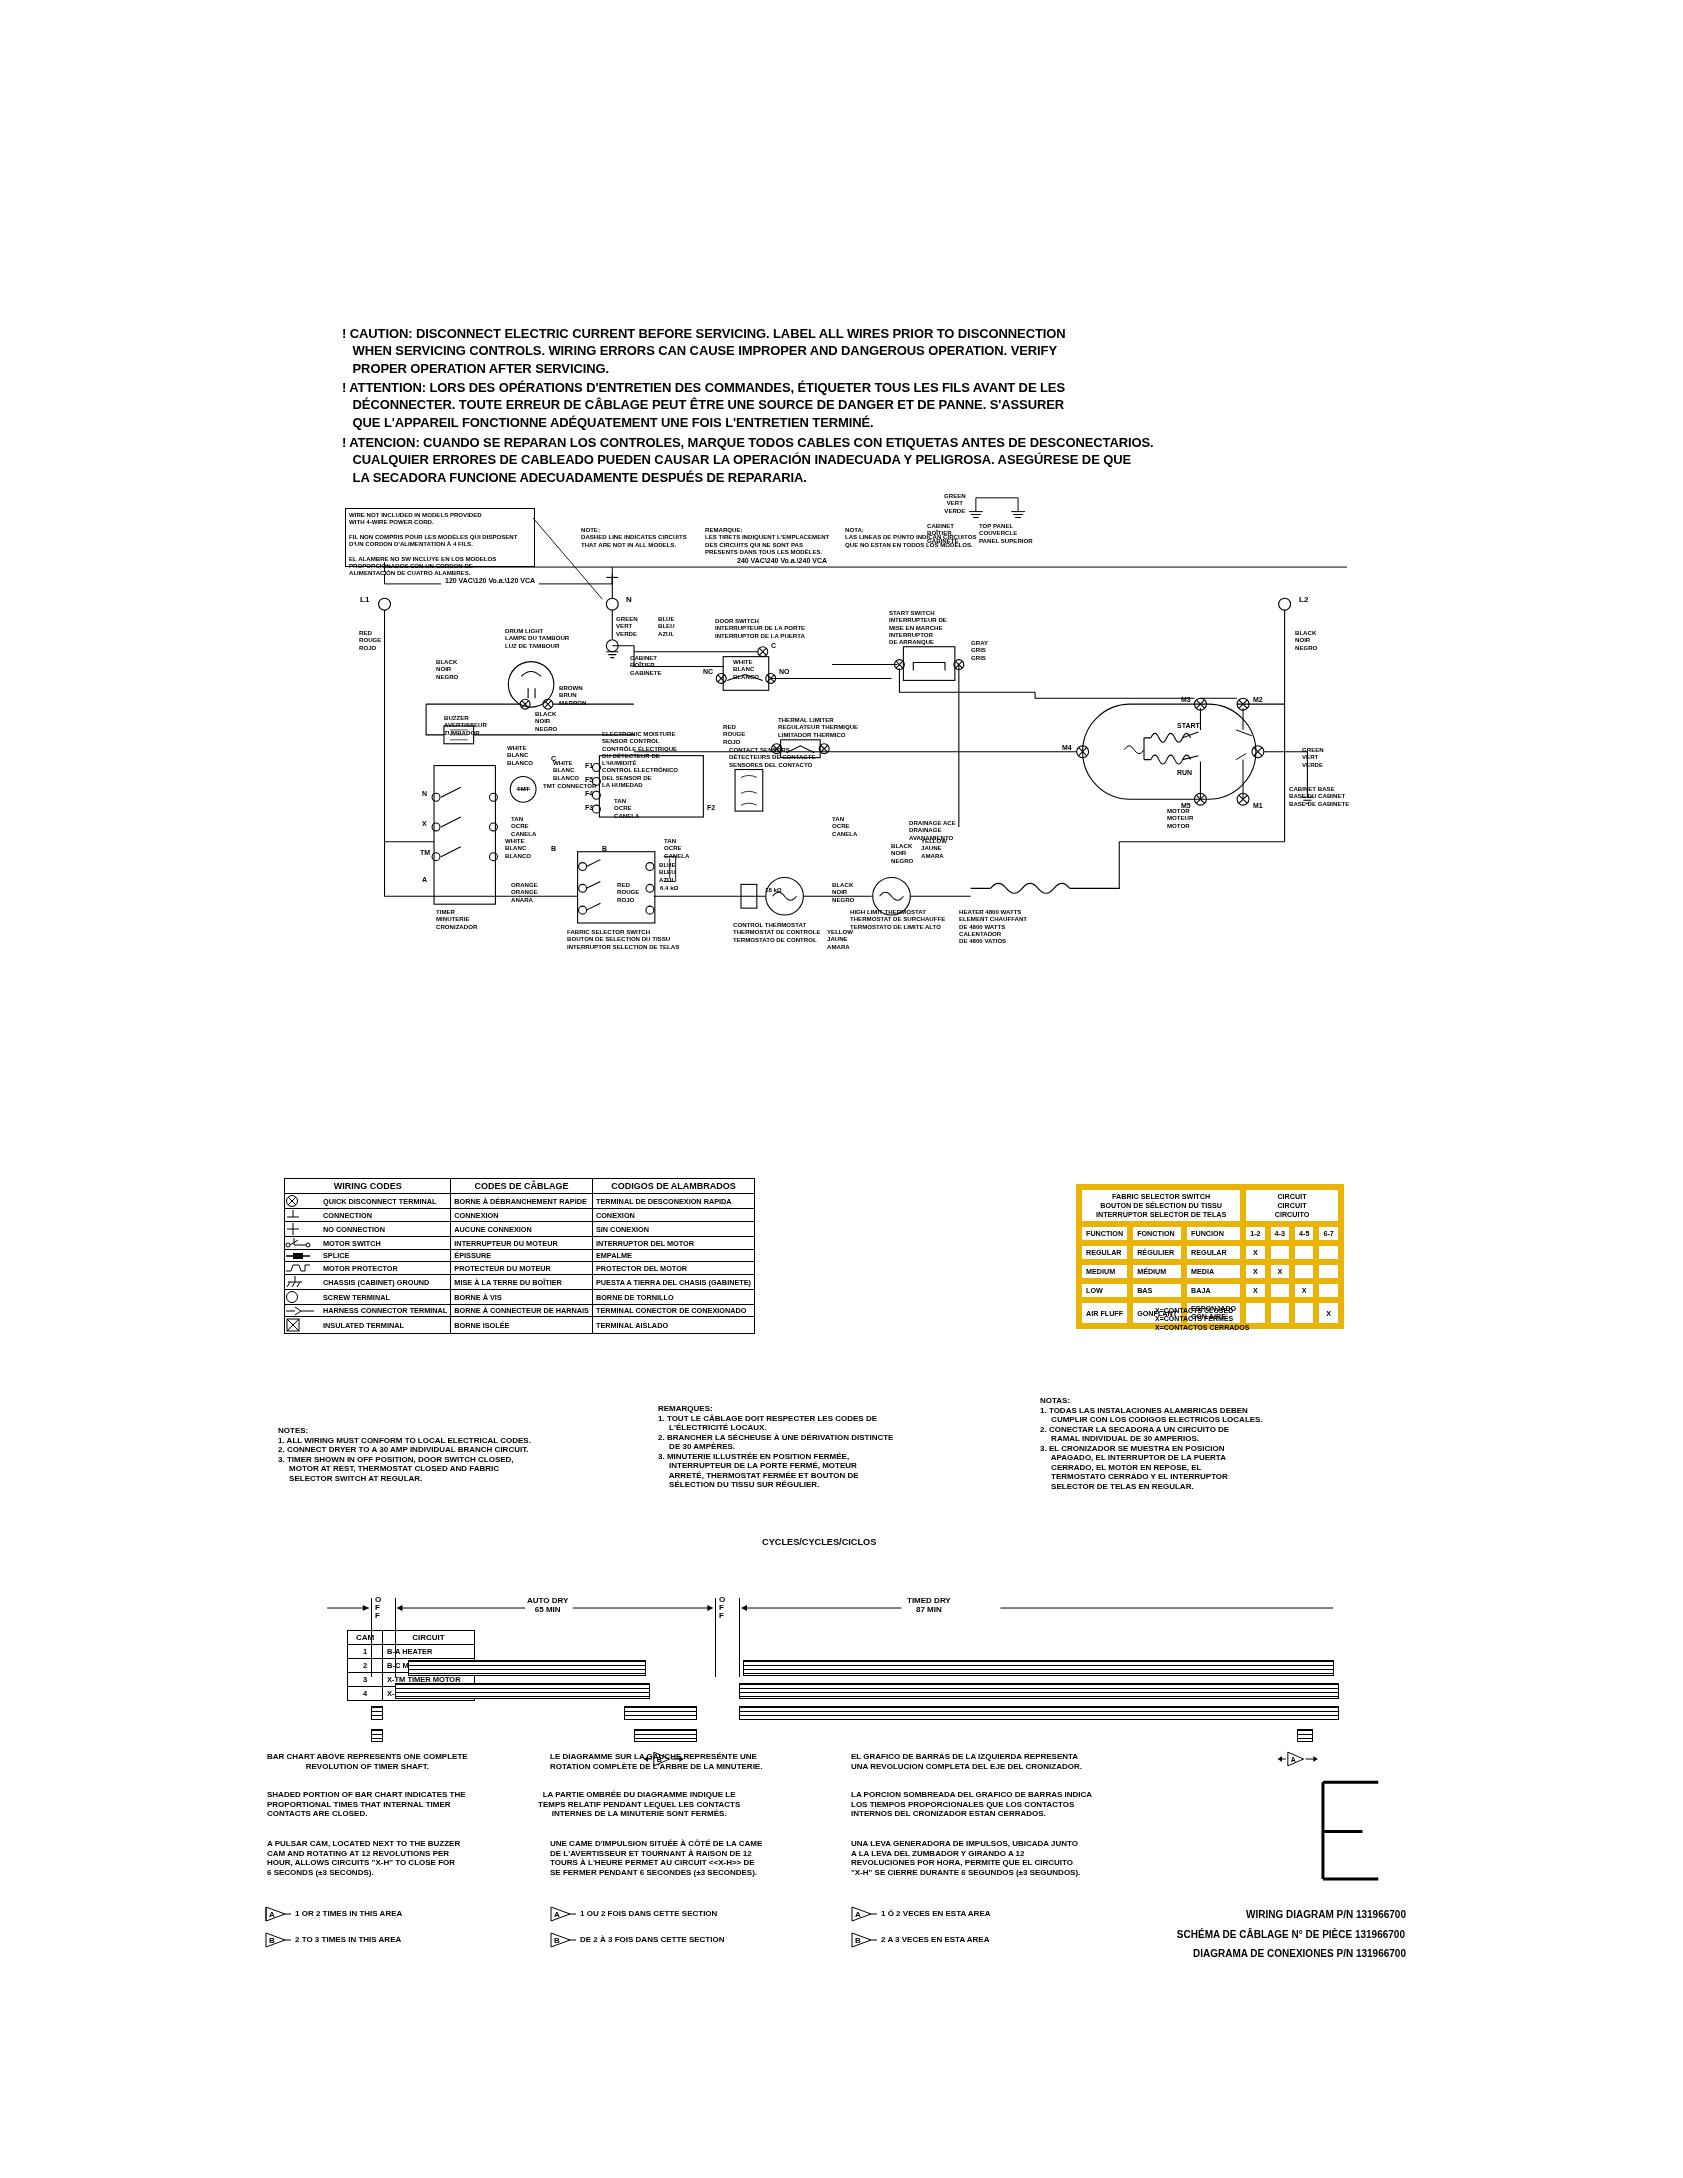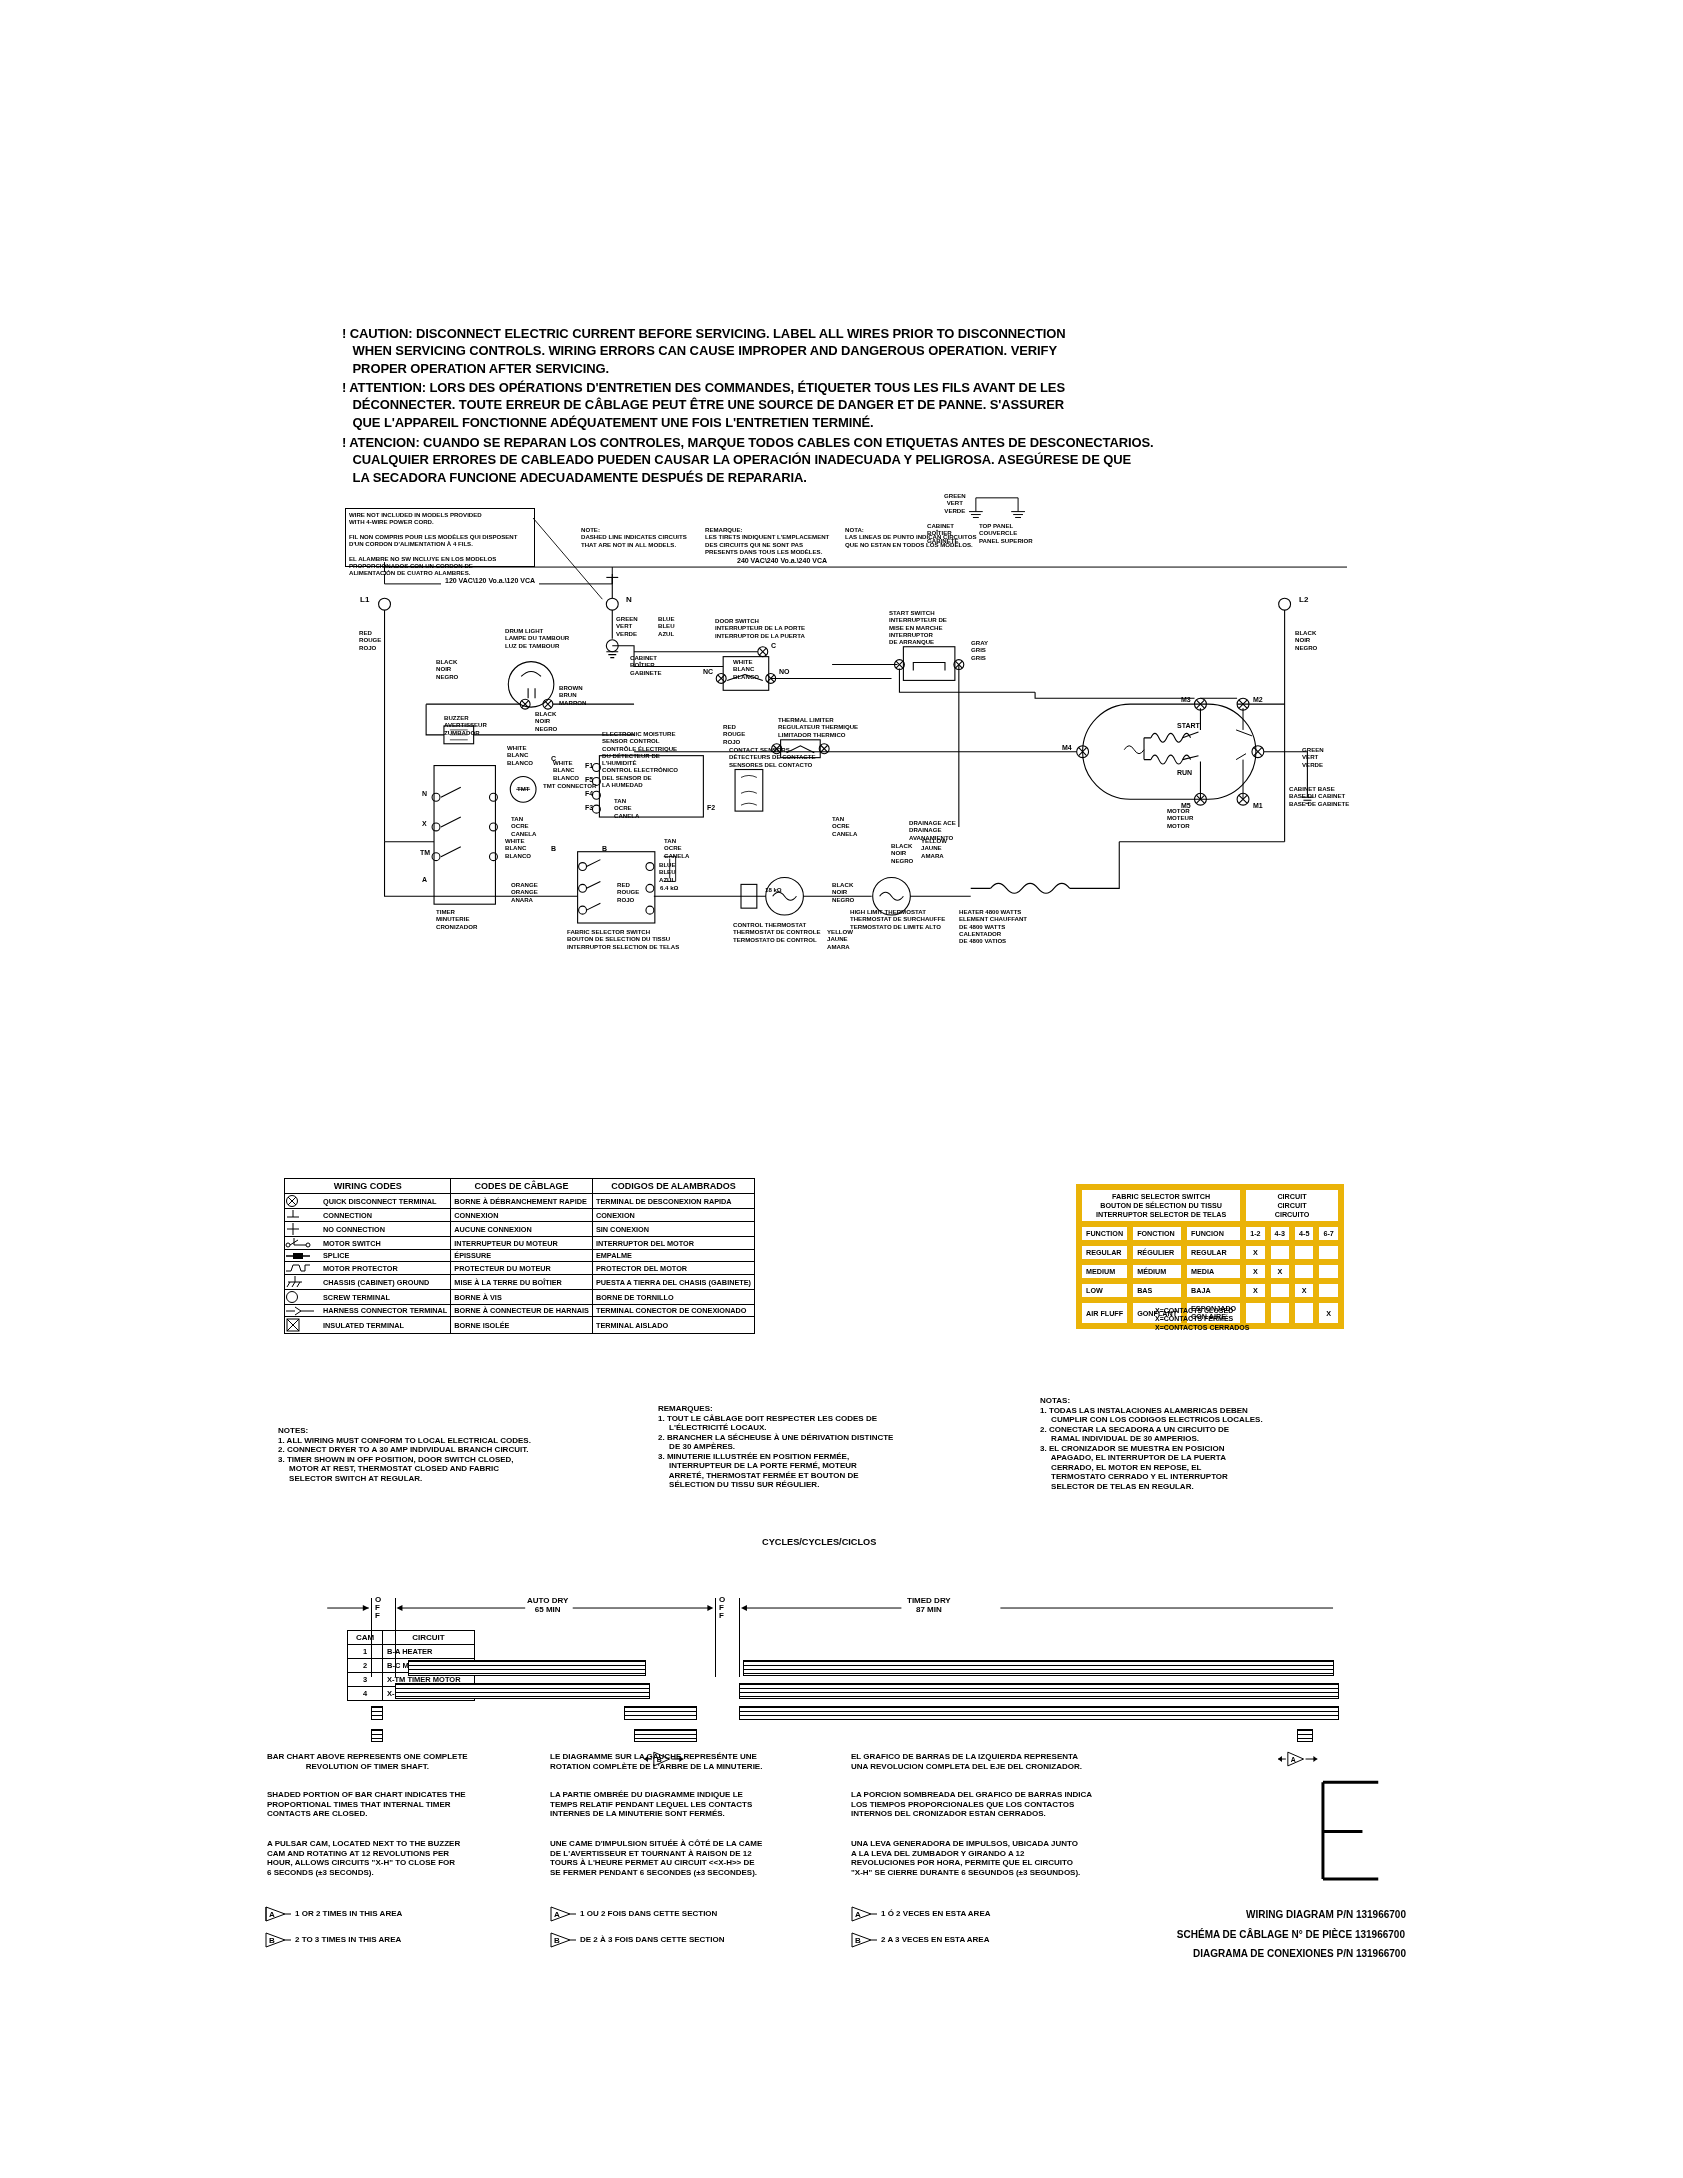--- a/index.html
+++ b/index.html
@@ -704,21 +704,21 @@
   <div class="tiny8" style="position:absolute;left:267px;top:1790px;">SHADED PORTION OF BAR CHART INDICATES THE
 PROPORTIONAL TIMES THAT INTERNAL TIMER
 CONTACTS ARE CLOSED.</div>
   <div class="tiny8" style="position:absolute;left:267px;top:1839px;">A PULSAR CAM, LOCATED NEXT TO THE BUZZER
 CAM AND ROTATING AT 12 REVOLUTIONS PER
 HOUR, ALLOWS CIRCUITS "X-H" TO CLOSE FOR
 6 SECONDS (±3 SECONDS).</div>
 
   <div class="tiny8" style="position:absolute;left:550px;top:1752px;">LE DIAGRAMME SUR LA GAUCHE REPRESÉNTE UNE
 ROTATION COMPLÈTE DE L'ARBRE DE LA MINUTERIE.</div>
-  <div class="tiny8" style="position:absolute;left:550px;top:1790px;">LA PARTIE OMBRÉE DU DIAGRAMME INDIQUE LE
+  <div class="tiny8" style="position:absolute;left:538px;top:1790px;text-align:center;">LA PARTIE OMBRÉE DU DIAGRAMME INDIQUE LE
 TEMPS RELATIF PENDANT LEQUEL LES CONTACTS
 INTERNES DE LA MINUTERIE SONT FERMÉS.</div>
   <div class="tiny8" style="position:absolute;left:550px;top:1839px;">UNE CAME D'IMPULSION SITUÉE À CÔTÉ DE LA CAME
 DE L'AVERTISSEUR ET TOURNANT À RAISON DE 12
 TOURS À L'HEURE PERMET AU CIRCUIT &lt;&lt;X-H&gt;&gt; DE
 SE FERMER PENDANT 6 SECONDES (±3 SECONDES).</div>
 
   <div class="tiny8" style="position:absolute;left:851px;top:1752px;">EL GRAFICO DE BARRAS DE LA IZQUIERDA REPRESENTA
 UNA REVOLUCION COMPLETA DEL EJE DEL CRONIZADOR.</div>
   <div class="tiny8" style="position:absolute;left:851px;top:1790px;">LA PORCION SOMBREADA DEL GRAFICO DE BARRAS INDICA

